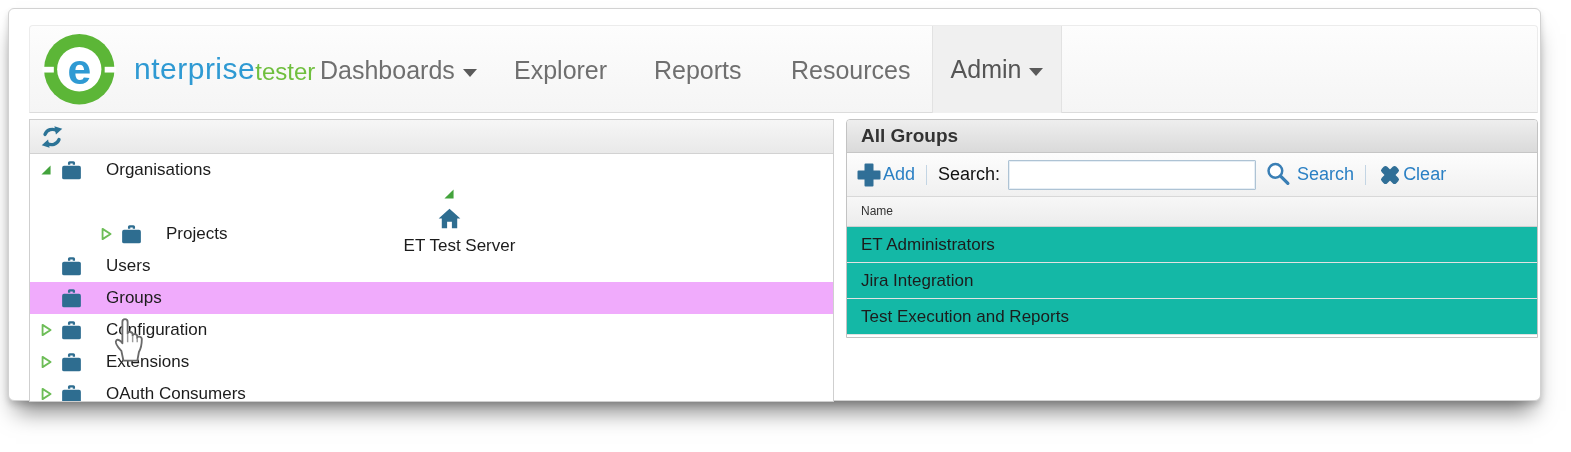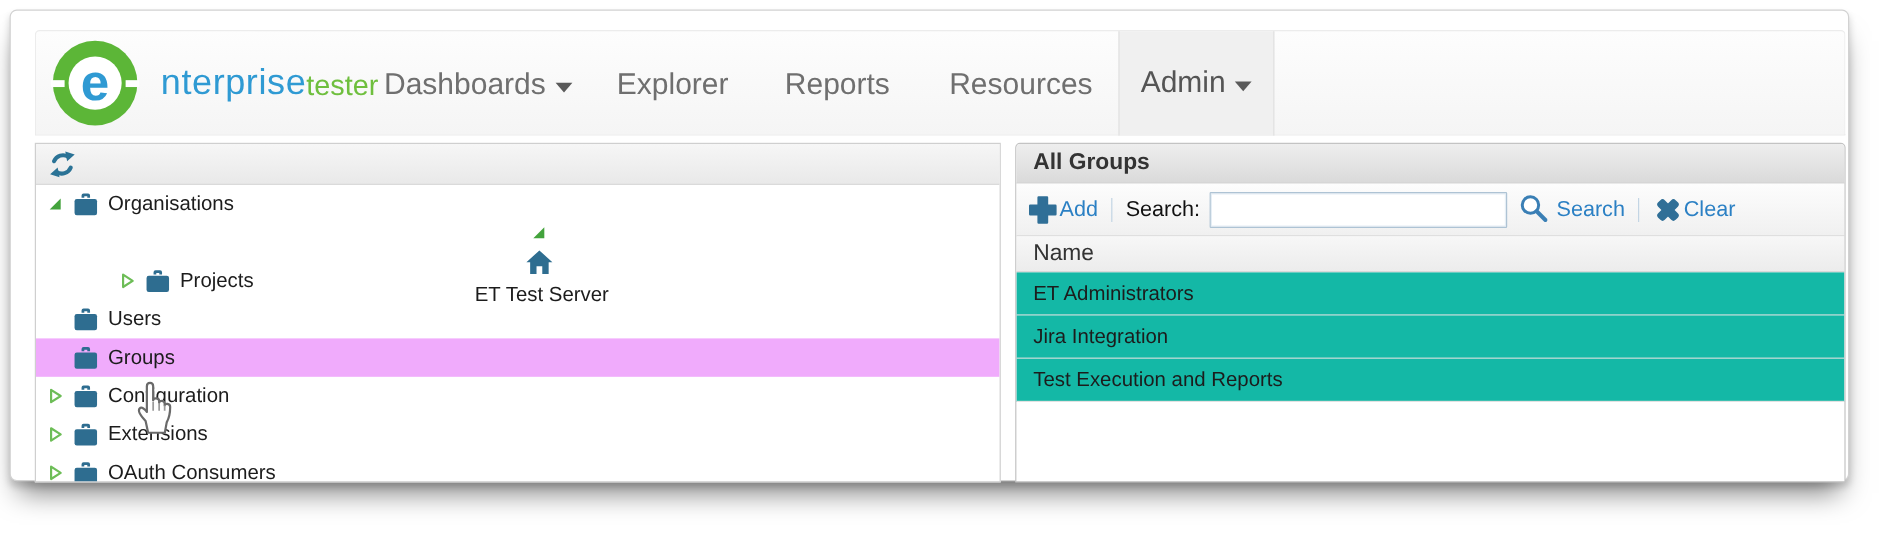--- a/index.html
+++ b/index.html
@@ -71,25 +71,25 @@
   .tree-row {
     height:32px; display:flex; align-items:center;
     font-size:17px; color:#1c1c1c; cursor:pointer; white-space:nowrap;
   }
   .tree-row.selected { background:#f0abfc; }
   .tree-row.lvl0 { padding-left:8px; }
   .tree-row.lvl1 { padding-left:38px;flex-direction:column; }
   .tree-row.lvl2 { padding-left:68px; }
   .twisty { width:20px; height:16px; flex:0 0 20px; }
   .ticon  { width:30px; height:26px; flex:0 0 30px; }
-  .tlabel { margin-left:2px; }
+  .tlabel { margin-left:18px; }
 
   
   .groups-panel {
-    position:absolute; left:837px; top:110px; width:692px; height:283px;
+    position:absolute; left:837px; top:110px; width:692px; height:219px;
     background:#fff; border:1px solid #c3c3c3; border-radius:4px 4px 0 0; overflow:hidden;
   }
   .panel-header {
     height:33px; line-height:32px; padding-left:14px;
     background:linear-gradient(#eeeeee,#dadada); border-bottom:1px solid #c6c6c6;
     font-size:19px; font-weight:700; color:#333;
   }
   .panel-toolbar {
     height:44px; display:flex; align-items:center; padding:0 8px;
     background:linear-gradient(#fdfdfd,#f0f0f0); border-bottom:1px solid #d8d8d8;
@@ -100,21 +100,21 @@
   .search-label { color:#111; margin-right:8px; }
   .search-input {
     width:248px; height:30px; border:1px solid #aec3d4; border-radius:1px;
     background:#fff; font-size:15px; padding:0 6px; outline:none;
     box-shadow:inset 0 0 0 1px #e6eef5;
   }
   .icon-btn { display:flex; align-items:center; cursor:pointer; }
   .grid-headrow {
     height:30px; line-height:29px; padding-left:14px;
     background:linear-gradient(#f7f7f7,#ececec);
-    border-bottom:1px solid #cfcfcf; font-size:19px; color:#333; cursor:pointer;
+    border-bottom:1px solid #cfcfcf; font-size:12px; color:#333; cursor:pointer;
   }
   .grid-row {
     height:36px; line-height:36px; padding-left:14px;
     border-bottom:1px solid #e2e2e2; font-size:17px; color:#1c1c1c; cursor:pointer;
     background:#14b8a6;
   }
 
   .cursor-icon { position:absolute; left:100px; top:301px; z-index:20; pointer-events:none; }
 </style>
 </head>

